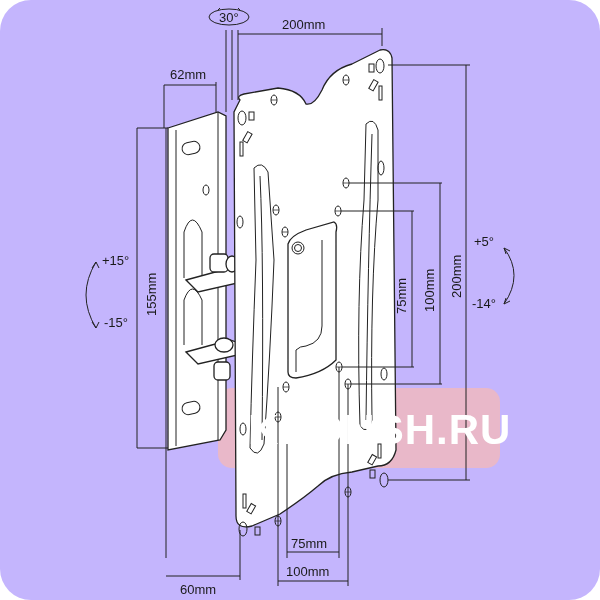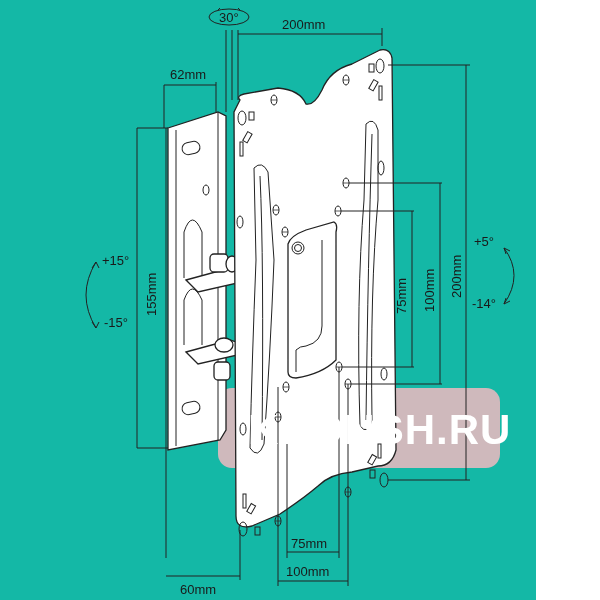--- a/index.html
+++ b/index.html
@@ -1,16 +1,16 @@
 <!DOCTYPE html>
 <html><head>
 <meta charset="utf-8">
 <style>
   html, body { margin: 0; padding: 0; background: #ffffff; }
-  #stage { position: relative; width: 536px; height: 600px; background: #14b8a6; overflow: hidden; }
+  #stage { position: relative; width: 600px; height: 600px; background: #c4b5fd; overflow: hidden; border-radius: 31px; }
   svg { position: absolute; left: 0; top: 0; }
   .dim-text { font-family: "Liberation Sans", sans-serif; font-size: 13px; fill: #1a1a1a; }
   .wm-text { font-family: "Liberation Sans", sans-serif; font-weight: bold; font-size: 42px; fill: #ffffff; letter-spacing: 1px; }
   .ln { stroke: #222; stroke-width: 1; fill: none; }
   .ln2 { stroke: #222; stroke-width: 1.3; fill: #fff; }
   .thin { stroke: #333; stroke-width: 0.8; fill: none; }
 </style>
 </head>
 <body>
 

